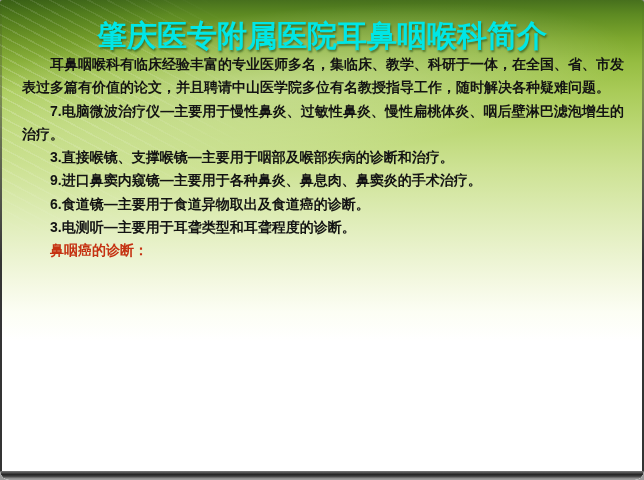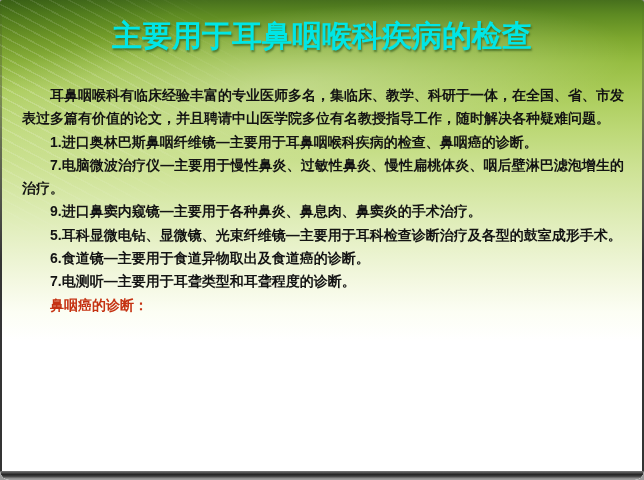--- a/index.html
+++ b/index.html
@@ -69,21 +69,21 @@
     font-size: 30px;
     font-weight: bold;
     color: #00e6e6;
     text-shadow: 1px 2px 2px rgba(25,65,15,0.55);
     letter-spacing: 0px;
   }
   .body-text {
     position: absolute;
     left: 22px;
     right: 20px;
-    top: 84px;
+    top: 53px;
     font-size: 14px;
     font-weight: bold;
     color: #131313;
     line-height: 23.3px;
     text-align: justify;
   }
   .body-text p {
     margin: 0;
     text-indent: 2em;
   }
@@ -118,31 +118,30 @@
   }
 </style>
 </head>
 <body>
 
 <div class="slide">
   <div class="bg-corner-shade"></div>
   <div class="bg-rays"></div>
   <div class="bg-swoosh"></div>
 
-  <h1 class="title">主要用于耳鼻咽喉科疾病的检查</h1>
+  <h1 class="title">肇庆医专附属医院耳鼻咽喉科简介</h1>
 
   <div class="body-text">
     <p>耳鼻咽喉科有临床经验丰富的专业医师多名，集临床、教学、科研于一体，在全国、省、市发表过多篇有价值的论文，并且聘请中山医学院多位有名教授指导工作，随时解决各种疑难问题。</p>
 
-    <p>1.进口奥林巴斯鼻咽纤维镜—主要用于耳鼻咽喉科疾病的检查、鼻咽癌的诊断。</p>
     <p>7.电脑微波治疗仪—主要用于慢性鼻炎、过敏性鼻炎、慢性扁桃体炎、咽后壁淋巴滤泡增生的治疗。</p>
+    <p>3.直接喉镜、支撑喉镜—主要用于咽部及喉部疾病的诊断和治疗。</p>
     <p>9.进口鼻窦内窥镜—主要用于各种鼻炎、鼻息肉、鼻窦炎的手术治疗。</p>
-    <p>5.耳科显微电钻、显微镜、光束纤维镜—主要用于耳科检查诊断治疗及各型的鼓室成形手术。</p>
     <p>6.食道镜—主要用于食道异物取出及食道癌的诊断。</p>
-    <p>7.电测听—主要用于耳聋类型和耳聋程度的诊断。</p>
+    <p>3.电测听—主要用于耳聋类型和耳聋程度的诊断。</p>
 
     <p class="section-heading">鼻咽癌的诊断：</p>
   </div>
 
   <div class="frame-edge left"></div>
   <div class="frame-edge right"></div>
   <div class="bottom-bar"></div>
 </div>
 
 </body></html>

